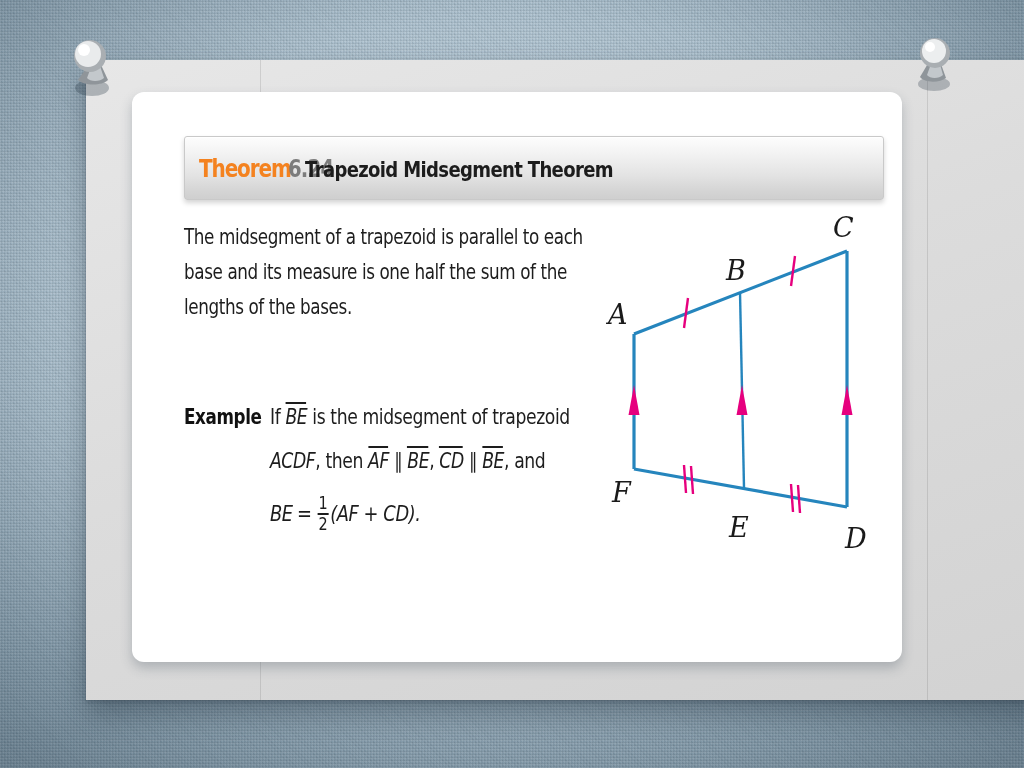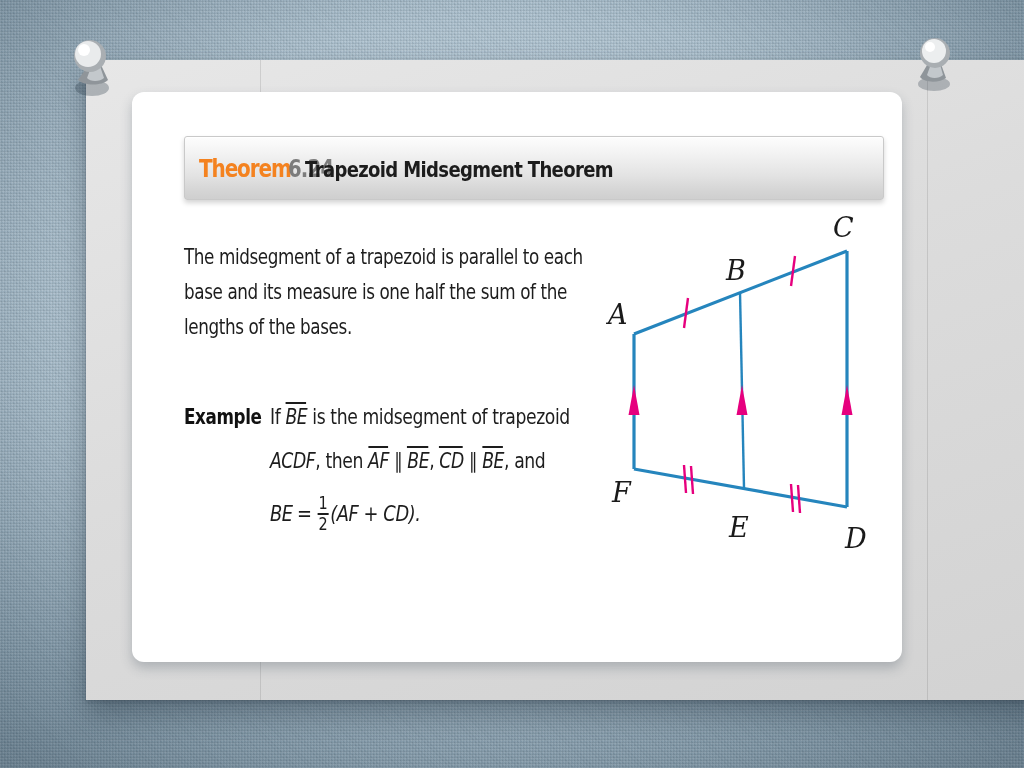--- a/index.html
+++ b/index.html
@@ -76,21 +76,21 @@
   }
   .t-title{
     font-family:"DejaVu Sans",sans-serif;
     font-weight:700;font-size:22px;color:#1c1c1c;
     letter-spacing:-.8px;transform:scaleX(.82);transform-origin:left center;
     line-height:1;margin-left:-46px;
   }
 
   
   #bodycol{
-    position:absolute;left:44px;top:108px;width:420px;margin-top:20px;
+    position:absolute;left:44px;top:108px;width:420px;
   }
   .para{
     font-family:"DejaVu Sans",sans-serif;
     font-size:21px;color:#1d1d1d;line-height:35px;
     letter-spacing:-.5px;
     transform:scaleX(.80);transform-origin:left top;
     width:520px;
   }
   #exampleblock{position:absolute;left:44px;top:282px;width:460px;margin-top:11px;}
   .exrow{display:flex;align-items:baseline;}

